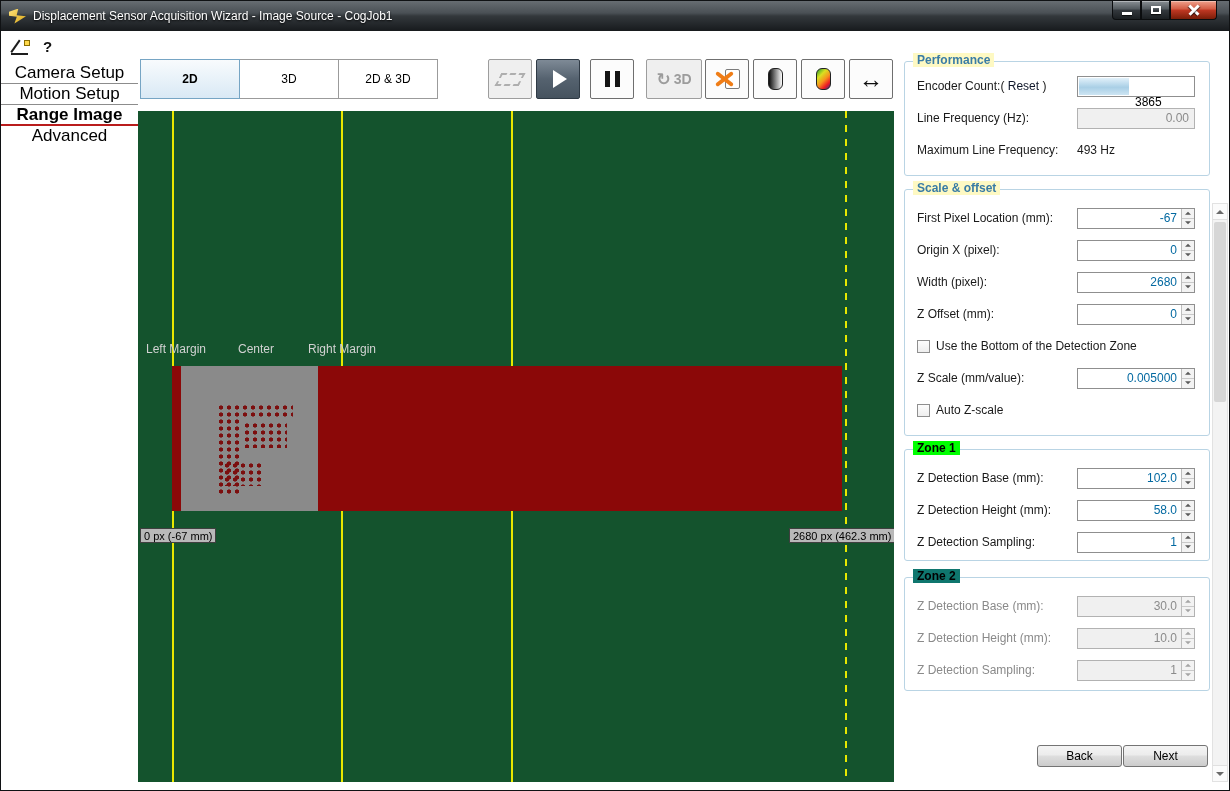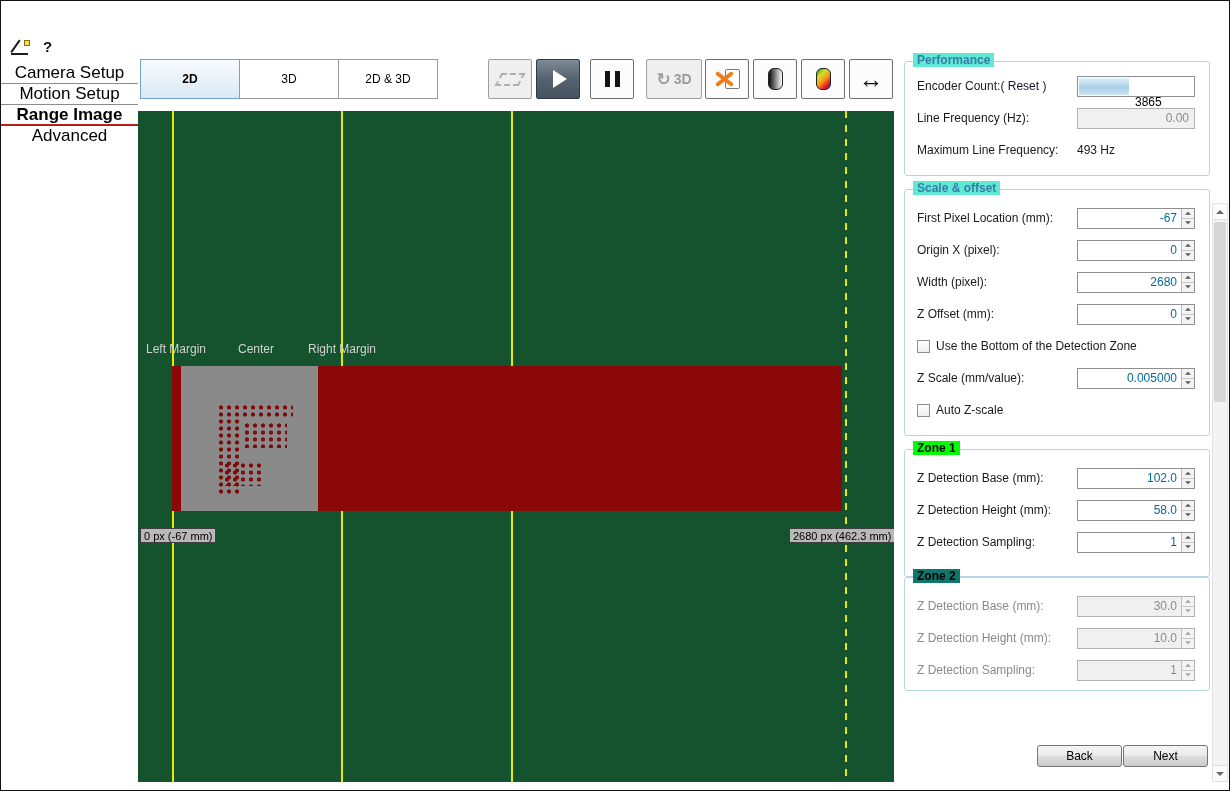--- a/index.html
+++ b/index.html
@@ -91,21 +91,21 @@
   .band-gray { position:absolute; left:9px; top:0; width:137px; height:145px; background:#8a8a8a; overflow:hidden; }
   .speck { position:absolute;
     background-image:radial-gradient(circle,#7c0e0e 1.8px,rgba(0,0,0,0) 2.4px);
     background-size:8px 7px; }
   .chip { position:absolute; top:417px; height:15px; background:#b9b9b9; border:1px solid #3f3f3f;
     font-size:11px; line-height:12px; padding:1px 3px 0 3px; color:#000; white-space:nowrap; }
 
   
   .panel { position:absolute; left:893px; top:0; right:0; height:100%; background:#fff; }
   .group { position:absolute; left:10px; width:306px; border:1px solid #b9d4e4; border-radius:3px; padding-top:12px; }
-  .group-title { position:absolute; top:-9px; left:8px; background:#5eead4; padding:0 4px;
+  .group-title { position:absolute; top:-9px; left:8px; background:#fef9c3; padding:0 4px;
     font-size:12px; font-weight:bold; color:#3a7ca5; }
   .group.zone1g .group-title { color:#000; background:#00ff00; }
   .group.zone2g .group-title { color:#000; background:#0f766e; }
   .prow { display:flex; align-items:center; justify-content:space-between; height:32px;
     padding:0 14px 0 12px; font-size:12px; color:#1a1a1a; }
   .prow.dis { color:#8a8a8a; }
   .cbrow { display:flex; align-items:center; height:32px; padding:0 12px; gap:6px; font-size:12px; color:#1a1a1a; }
   .checkbox { width:13px; height:13px; border:1px solid #8f8f8f; background:linear-gradient(180deg,#fdfdfd,#eeeeee); }
   .field { position:relative; width:118px; height:21px; border:1px solid #8f8f8f; background:#fff; font-size:12px; }
   .field .val { position:absolute; left:2px; right:17px; top:0; bottom:0; text-align:right; line-height:19px; color:#0369a1; }
@@ -121,41 +121,56 @@
   .spin-btns i.dn::after { transform:translate(-50%,-30%); border-top-color:#5a5a5a; }
   .field.disabled .spin-btns i.up::after { border-bottom-color:#a5a5a5; }
   .field.disabled .spin-btns i.dn::after { border-top-color:#a5a5a5; }
   .enc-fill { position:absolute; left:1px; top:1px; bottom:1px; width:50px;
     background:linear-gradient(180deg,#e2f1fa,#a9cfe6 55%,#cde5f3); }
   .enc-val { position:absolute; left:52px; top:16px; bottom:0; line-height:19px; padding-left:5px; color:#000; }
   .reset-link { color:#0f172a; cursor:pointer; }
   .static-val { width:118px; text-align:left; font-size:12px; color:#1a1a1a; }
   .gp-perf { top:30px; height:115px; padding-top:8px; }
   .gp-scale { top:158px; height:247px; }
-  .gp-z1 { top:418px; height:128px; }
+  .gp-z1 { top:418px; height:112px; }
   .gp-z2 { top:546px; height:114px; }
   .wiz-btn { position:absolute; top:714px; width:85px; height:22px; border:1px solid #747474; border-radius:3px;
     background:linear-gradient(180deg,#f4f4f4,#ececec 45%,#dedede 50%,#cccccc);
     font-size:12px; display:flex; align-items:center; justify-content:center; cursor:default; }
   .backb { left:143px; } .nextb { left:229px; }
 
   
   .scrollbar { position:absolute; right:1px; top:172px; bottom:8px; width:16px; background:#f3f3f3; border:1px solid #e2e2e2; }
   .sb-btn { position:absolute; left:0; right:0; height:16px; background:#fbfbfb; display:flex; align-items:center; justify-content:center; }
   .sb-up { top:0; border-bottom:1px solid #e0e0e0; }
   .sb-down { bottom:0; border-top:1px solid #e0e0e0; }
   .sb-up::after { content:""; border:4px solid rgba(0,0,0,0); border-bottom-color:#6a6a6a; margin-top:-4px; }
   .sb-down::after { content:""; border:4px solid rgba(0,0,0,0); border-top-color:#6a6a6a; margin-bottom:-4px; }
   .sb-thumb { position:absolute; top:18px; left:1px; right:1px; height:180px; background:#d6d6d6; border-radius:2px; }
 </style>
 </head>
 <body>
 
 <div class="window">
 
+  <div class="titlebar">
+    <div class="app-icon"></div>
+    <span class="titlebar-text">Displacement Sensor Acquisition Wizard - Image Source - CogJob1</span>
+    <div class="win-controls">
+      <div class="win-btn minb">
+          <span class="glyph-min"></span>
+        </div>
+      <div class="win-btn maxb">
+          <span class="glyph-max"></span>
+        </div>
+      <div class="win-btn closeb">
+          <span class="glyph-close"></span>
+        </div>
+    </div>
+  </div>
 
   <div class="bodyarea">
 
     <div class="sidebar">
       <div class="side-tools">
         <span class="measure-icon">
             <i class="measure-dot"></i>
           </span>
         <span class="help-icon">?</span>
       </div>

